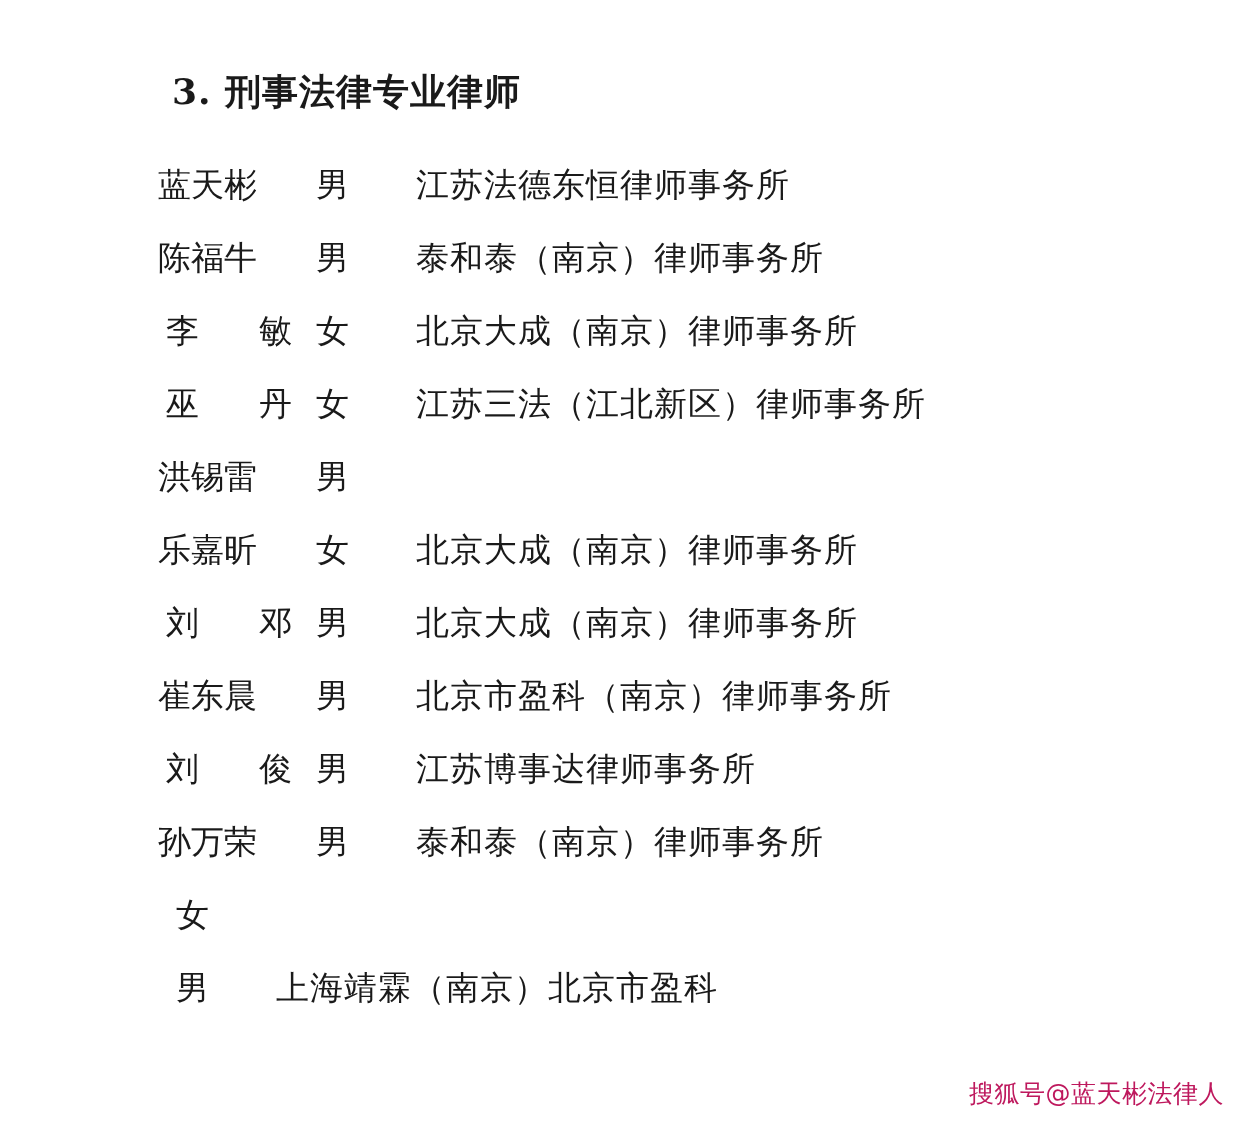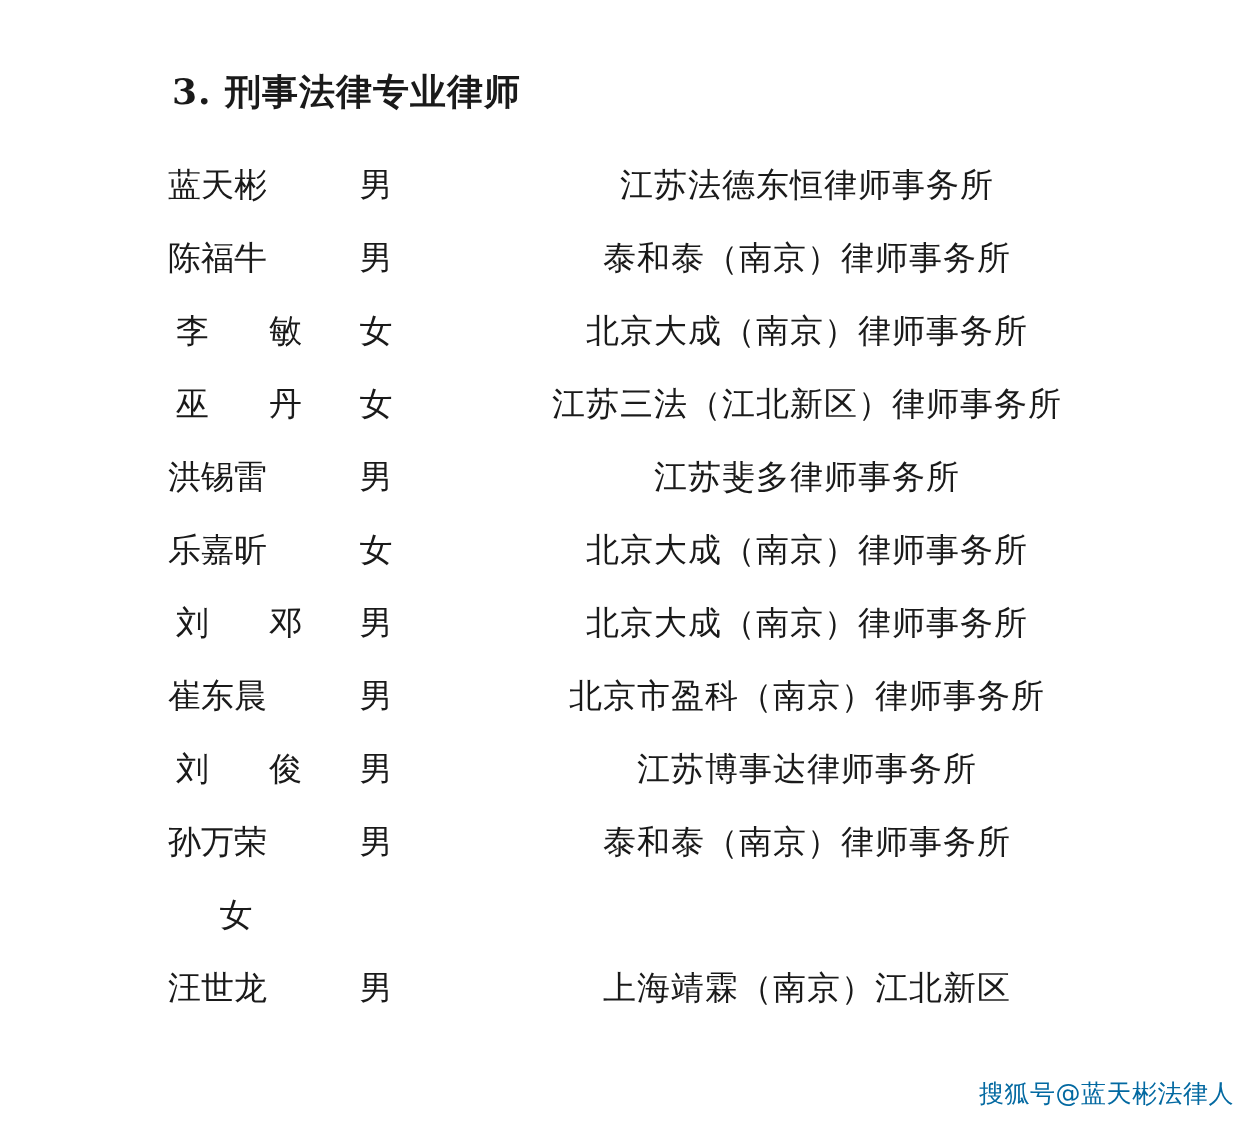--- a/index.html
+++ b/index.html
@@ -15,35 +15,34 @@
     position: relative;
     overflow: hidden;
   }
   .page {
     position: absolute;
     left: 0;
     top: 0;
     width: 1256px;
     height: 1126px;
     background: #ffffff;
-    text-align: center;
   }
   .doc-title {
     position: absolute;
     left: 172px;
     top: 70px;
     font-size: 36px;
     font-weight: bold;
     letter-spacing: 1px;
     white-space: nowrap;
     line-height: 1.2;
   }
   .list {
     position: absolute;
-    left: 168px;
+    left: 158px;
     top: 148px;
     width: 1020px;
   }
   .row {
     display: flex;
     align-items: baseline;
     height: 73px;
     font-size: 33px;
     line-height: 73px;
     white-space: nowrap;
@@ -63,24 +62,24 @@
     padding-left: 18px;
     box-sizing: border-box;
   }
   .c-firm {
     flex: 1;
     letter-spacing: 1px;
     font-family: Liberation Serif, serif;
   }
   .watermark {
     position: absolute;
-    right: 22px;
+    right: 32px;
     bottom: 16px;
     font-size: 25px;
-    color: #0369a1;
+    color: #be185d;
     font-family: "DejaVu Sans", "Liberation Sans", sans-serif;
     white-space: nowrap;
     letter-spacing: 0.5px;
   }
 </style>
 </head>
 <body>
 
 <div class="page">
 
@@ -109,21 +108,20 @@
         <span class="c-name two-char">
           <span>巫</span>
           <span>丹</span>
         </span>
         <span class="c-gender">女</span>
         <span class="c-firm">江苏三法（江北新区）律师事务所</span>
       </div>
       <div class="row">
         <span class="c-name">洪锡雷</span>
         <span class="c-gender">男</span>
-        <span class="c-firm">江苏斐多律师事务所</span>
       </div>
       <div class="row">
         <span class="c-name">乐嘉昕</span>
         <span class="c-gender">女</span>
         <span class="c-firm">北京大成（南京）律师事务所</span>
       </div>
       <div class="row">
         <span class="c-name two-char">
           <span>刘</span>
           <span>邓</span>
@@ -146,21 +144,20 @@
       </div>
       <div class="row">
         <span class="c-name">孙万荣</span>
         <span class="c-gender">男</span>
         <span class="c-firm">泰和泰（南京）律师事务所</span>
       </div>
       <div class="row">
         <span class="c-gender">女</span>
       </div>
       <div class="row">
-        <span class="c-name">汪世龙</span>
         <span class="c-gender">男</span>
-        <span class="c-firm">上海靖霖（南京）江北新区</span>
+        <span class="c-firm">上海靖霖（南京）北京市盈科</span>
       </div>
     </div>
 
   <div class="watermark">搜狐号@蓝天彬法律人</div>
 
 </div>
 
 </body></html>

